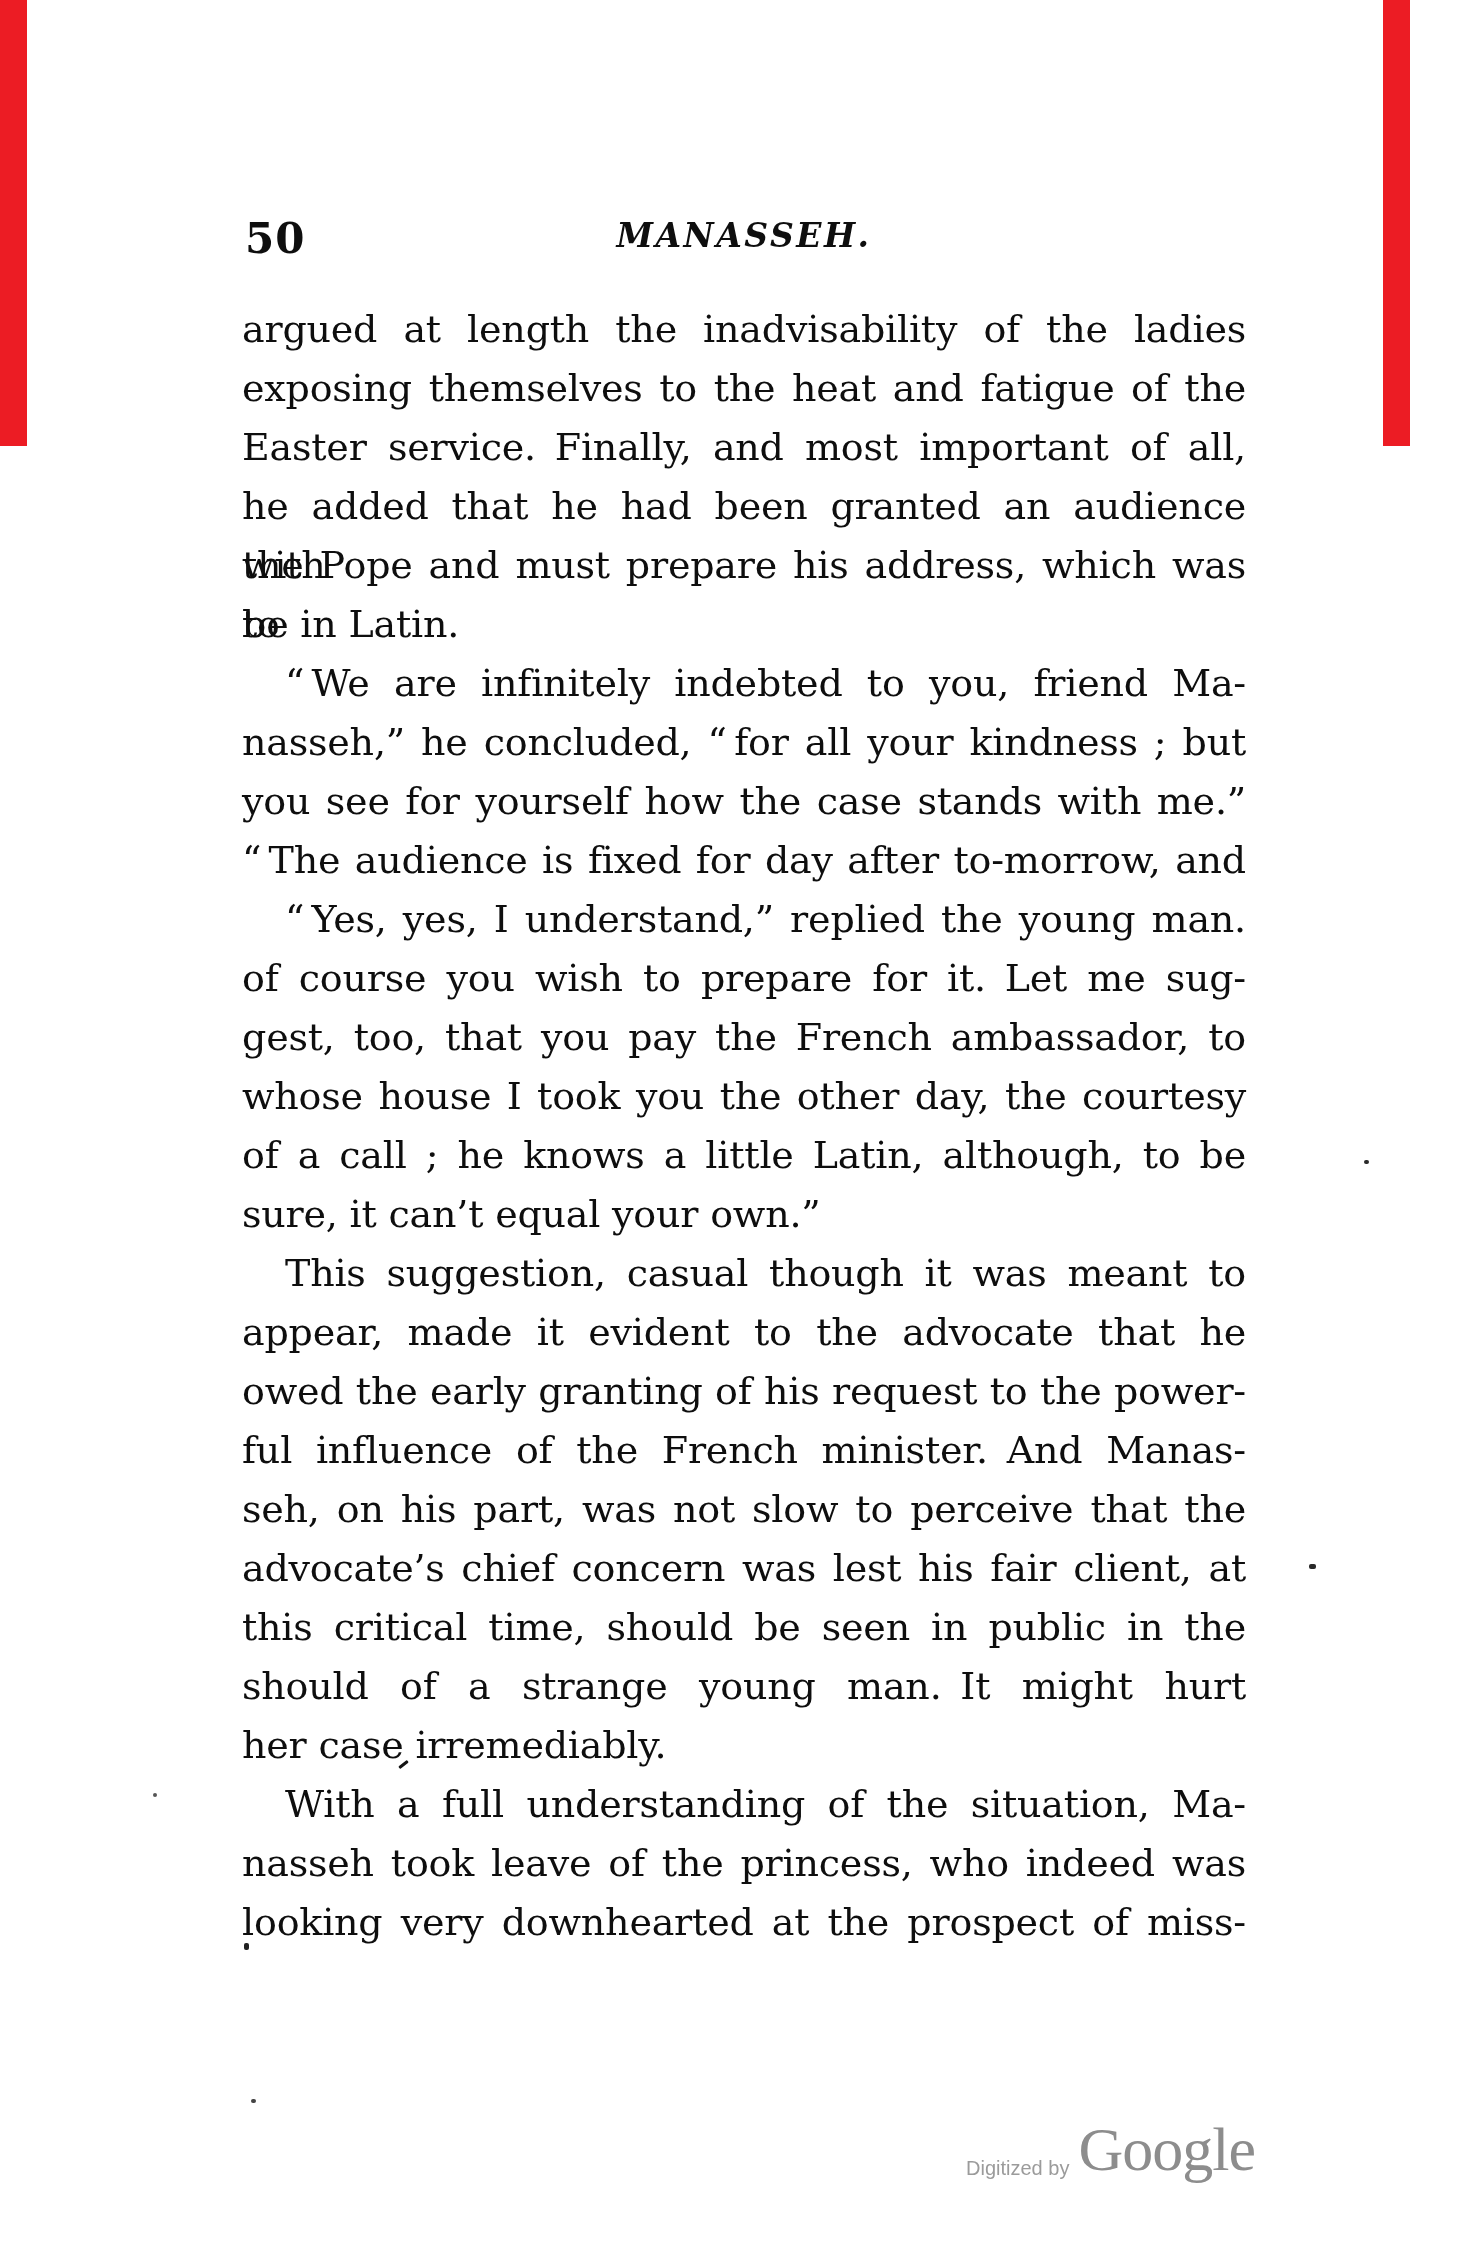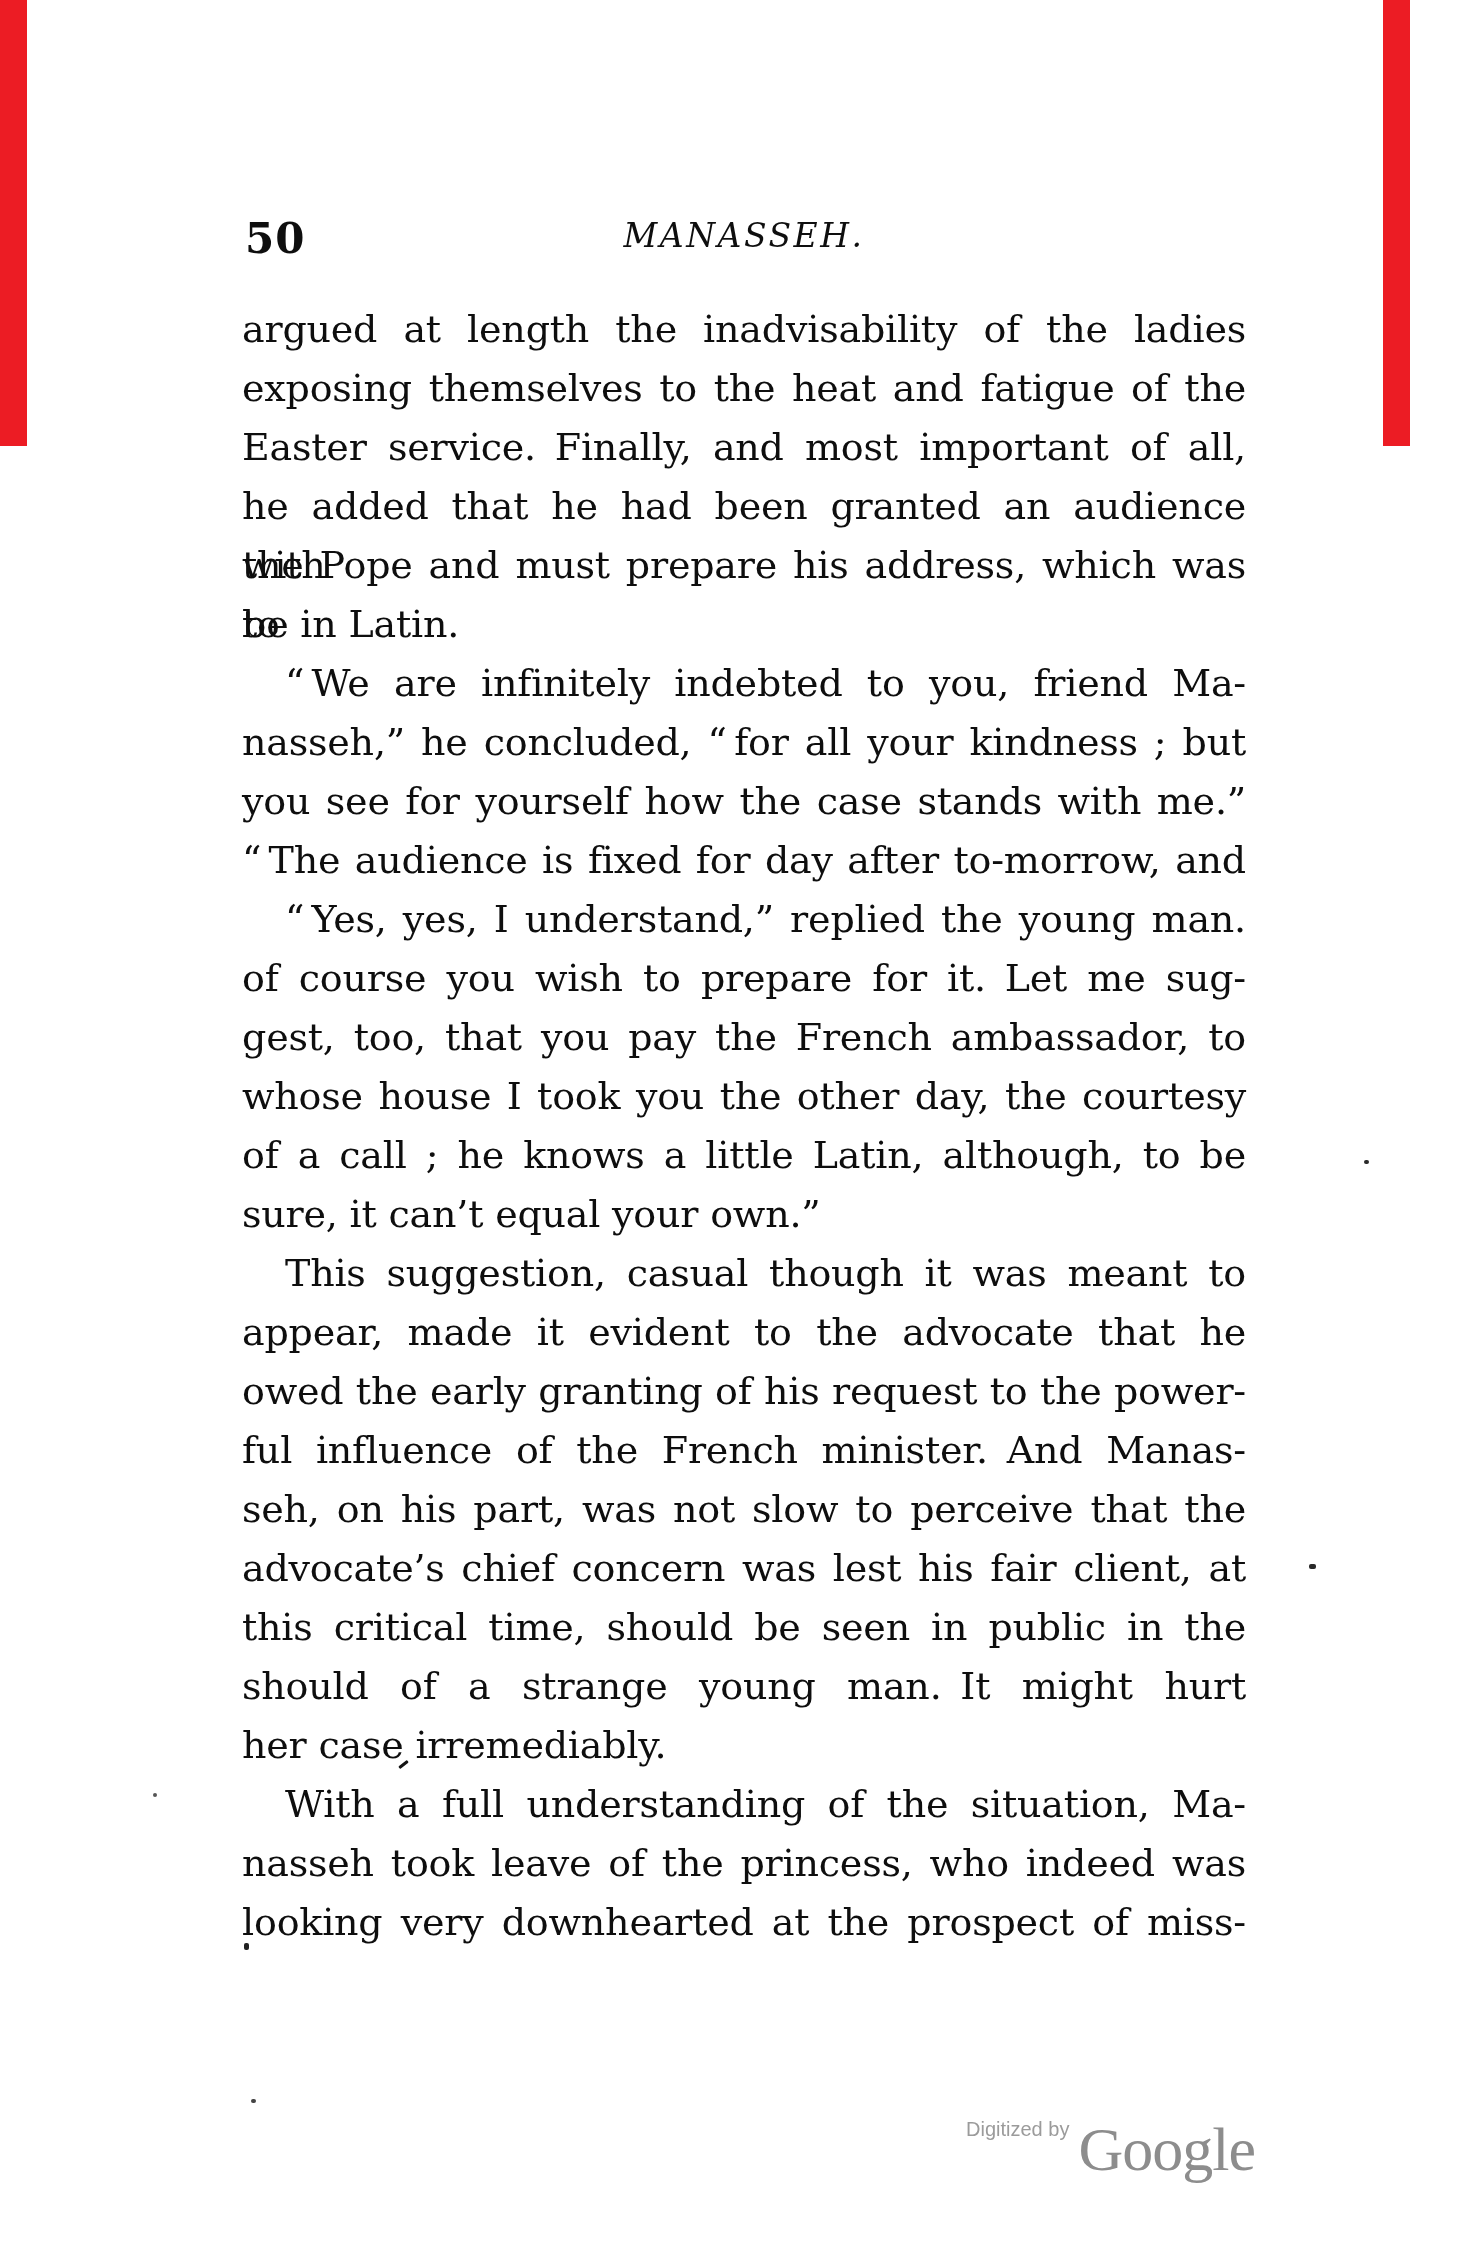--- a/index.html
+++ b/index.html
@@ -9,32 +9,32 @@
   }
   .edge{position:absolute;top:0;width:27px;height:446px;background:var(--scan-red,#ec1c24);}
   .edge-left{left:0;}
   .edge-right{right:0;}
   .pagenum{
     position:absolute;left:245px;top:218px;font-size:42px;font-weight:700;
     letter-spacing:1px;line-height:1;
   }
   .running-title{
     position:absolute;left:242px;width:1004px;top:219px;text-align:center;
-    font-size:33px;font-style:italic;font-weight:400;letter-spacing:2.5px;line-height:1;
+    font-size:33px;font-style:italic;font-weight:700;letter-spacing:2.5px;line-height:1;
   }
   .body-text{position:absolute;left:242px;top:300px;width:1004px;}
   .line{
     height:59px;line-height:59px;font-size:38px;letter-spacing:-0.2px;
     white-space:normal;
   }
   .line.just{text-align:justify;text-align-last:justify;}
   .line.left{text-align:left;text-align-last:left;}
   .line.indent{padding-left:43px;}
   .watermark{
-    position:absolute;left:966px;top:2118px;display:flex;align-items:flex-start;gap:9px;
+    position:absolute;left:966px;top:2118px;display:flex;align-items:flex-end;gap:9px;
   }
   .wm-pre{font-family:"Liberation Sans", sans-serif;font-size:20px;color:var(--wm-gray,#9b9b9b);}
   .wm-logo{font-family:Liberation Serif, serif;font-size:62px;color:var(--wm-logo-gray,#8d8d8d);letter-spacing:-1px;line-height:1;}
   .speck{position:absolute;background:#2a2a2a;border-radius:2px;}
   .spk-a{left:1364px;top:1160px;width:5px;height:4px;}
   .spk-b{left:1309px;top:1564px;width:7px;height:5px;}
   .spk-c{left:153px;top:1793px;width:4px;height:4px;background:#555;}
   .spk-tick{left:398px;top:1763px;width:11px;height:3px;background:#141414;transform:rotate(-38deg);border-radius:1px;}
   .spk-underl{left:244px;top:1943px;width:5px;height:7px;background:#222;}
   .spk-d{left:251px;top:2099px;width:5px;height:4px;background:#444;}

